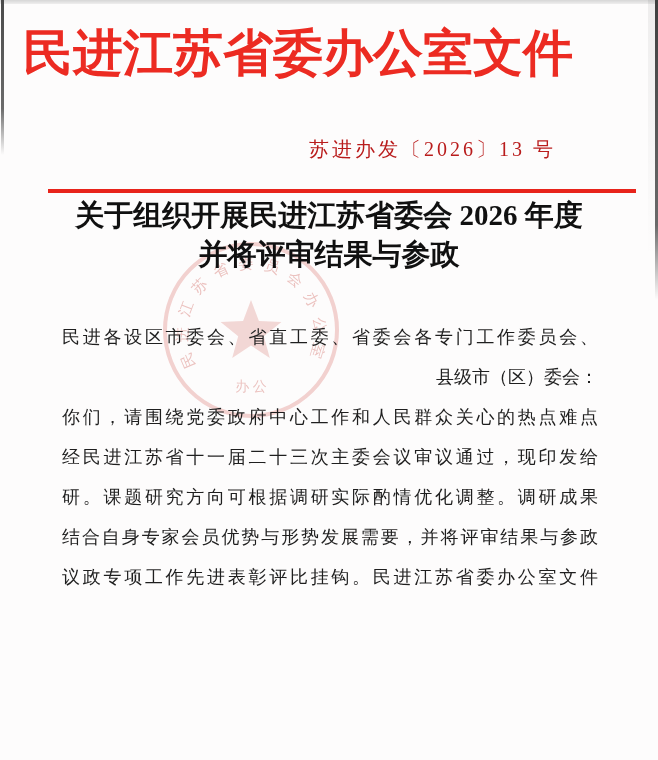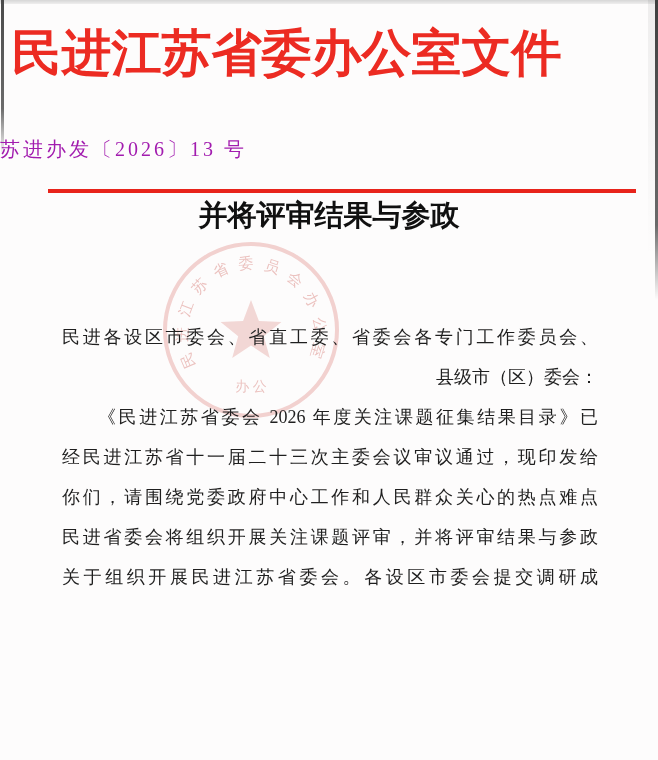--- a/index.html
+++ b/index.html
@@ -22,31 +22,31 @@
   .edge-right{
     position:absolute;top:0;right:0;width:3px;height:300px;
     background:linear-gradient(#3f3f3f 0%,#6a6a6a 75%,rgba(120,120,120,0) 100%);
   }
   .edge-right-band{
     position:absolute;top:0;right:3px;width:7px;height:260px;
     background:linear-gradient(rgba(0,0,0,0.06),rgba(0,0,0,0));
   }
   .header-banner{
     position:absolute;top:10px;left:0;width:573px;
-    text-align:center;
+    text-align:right;
     font-size:50px;line-height:86px;
     font-weight:bold;
     color:var(--header-red,#ec2b22);
     letter-spacing:0px;
   }
   .doc-number{
     position:absolute;top:134px;left:0;width:556px;
-    text-align:left;
+    text-align:right;
     font-size:20px;line-height:30px;
-    color:#a21caf;
+    color:#b91c1c;
     letter-spacing:3px;
   }
   .red-rule{
     position:absolute;top:189px;left:48px;width:588px;height:4px;
     background:var(--rule-red,#e8241b);
   }
   .doc-title{
     position:absolute;top:196px;left:0;width:658px;
     text-align:center;
     font-size:29px;line-height:39px;
@@ -96,26 +96,27 @@
     </g>
   </svg>
 
   <div class="header-banner">民进江苏省委办公室文件</div>
 
   <div class="doc-number">苏进办发〔2026〕13 号</div>
 
   <div class="red-rule"></div>
 
   <div class="doc-title">
+    <div>关于组织开展民进江苏省委会 2026 年度</div>
     <div>并将评审结果与参政</div>
   </div>
 
   <div class="body-block" id="body-lines">
       <div class="bline j">民进各设区市委会、省直工委、省委会各专门工作委员会、</div>
       <div class="bline">县级市（区）委会：</div>
-      <div class="bline j ind">《民进江苏省委会 2026 年度关注课题征集结果目录》已</div>
+      <div class="bline j">你们，请围绕党委政府中心工作和人民群众关心的热点难点</div>
       <div class="bline j">经民进江苏省十一届二十三次主委会议审议通过，现印发给</div>
-      <div class="bline j">你们，请围绕党委政府中心工作和人民群众关心的热点难点</div>
-      <div class="bline j">民进省委会将组织开展关注课题评审，并将评审结果与参政</div>
-      <div class="bline j">关于组织开展民进江苏省委会。各设区市委会提交调研成</div>
+      <div class="bline j">研。课题研究方向可根据调研实际酌情优化调整。调研成果</div>
+      <div class="bline j">结合自身专家会员优势与形势发展需要，并将评审结果与参政</div>
+      <div class="bline j">议政专项工作先进表彰评比挂钩。民进江苏省委办公室文件</div>
     </div>
 
 </div>
 
 </body></html>

